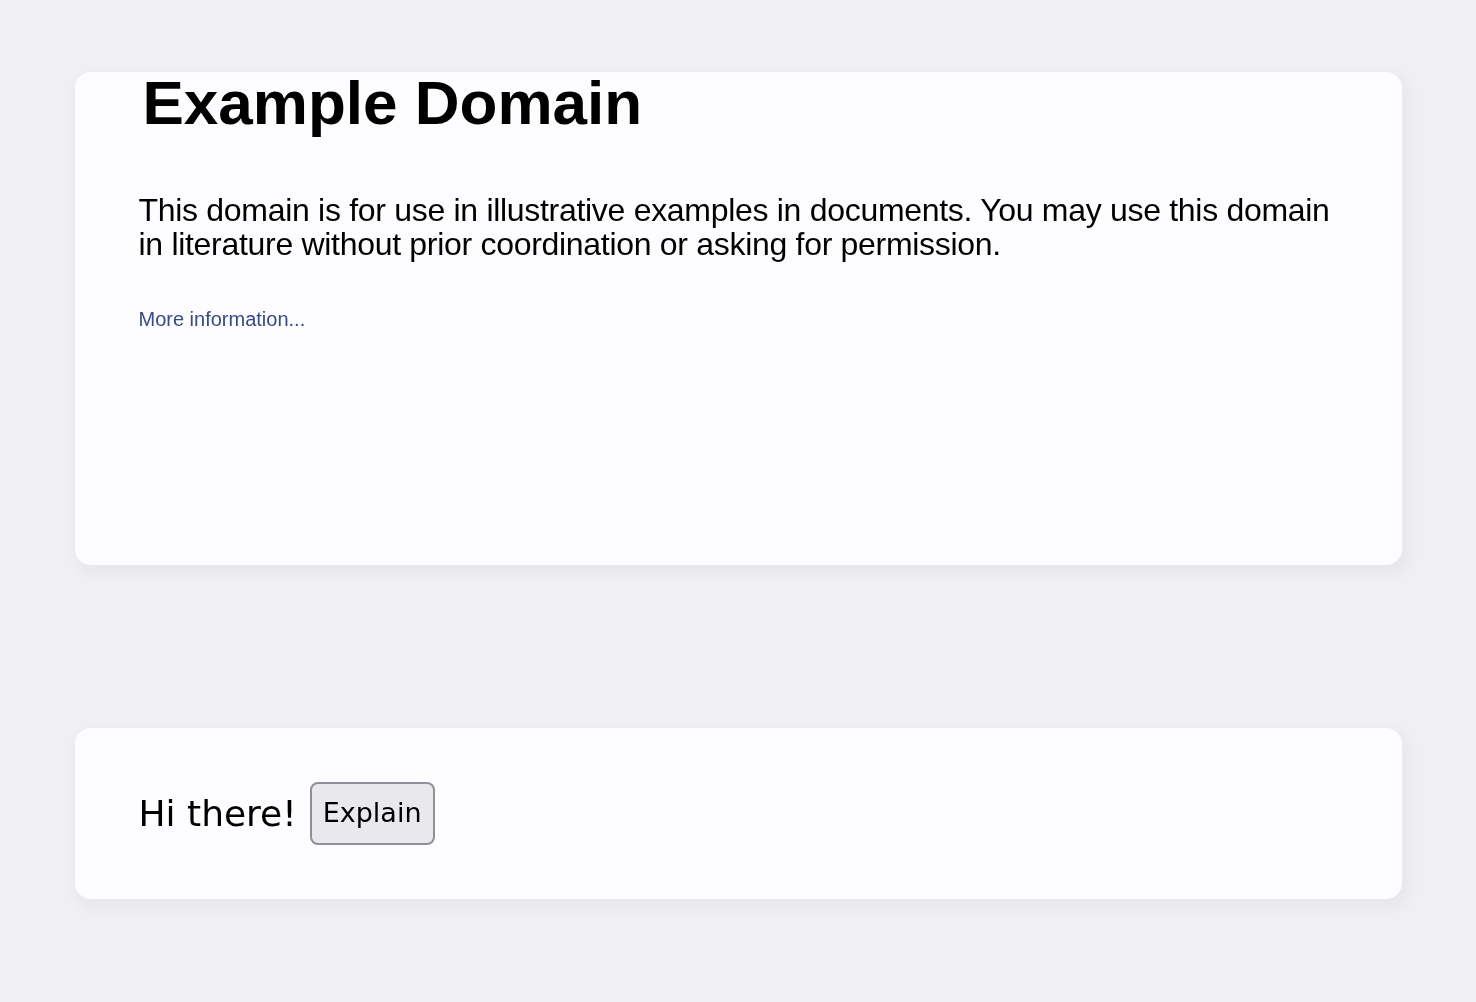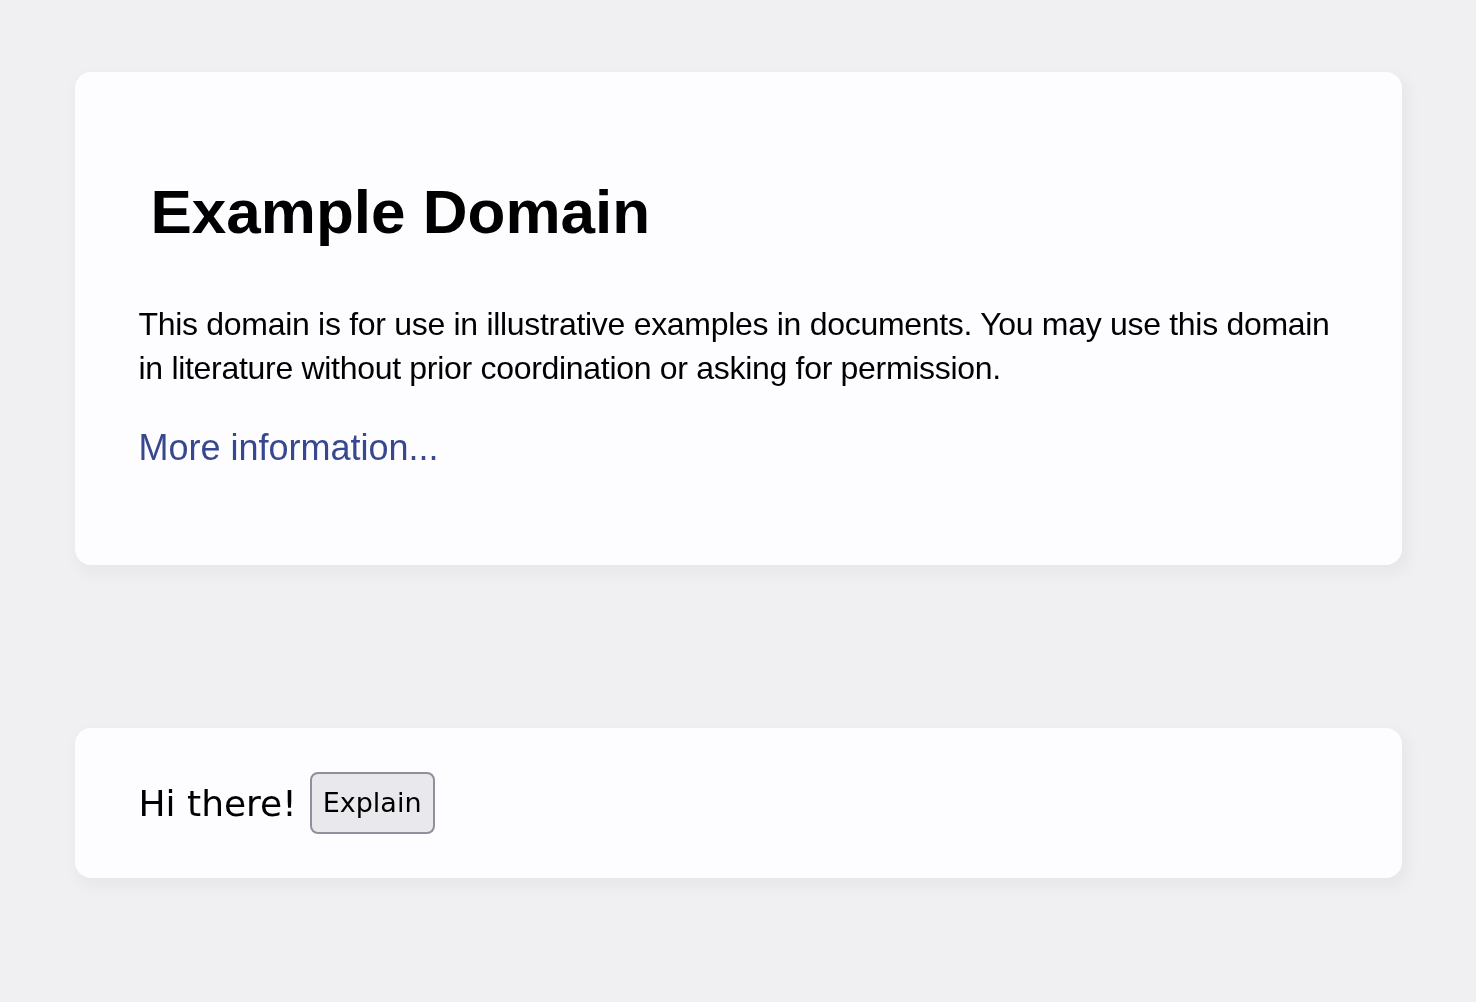--- a/index.html
+++ b/index.html
@@ -28,49 +28,48 @@
     background: var(--card_bg);
     border-radius: 16px;
     box-shadow: 4px 6px 14px 4px rgba(0, 0, 0, 0.035);
   }
   .main-card {
     margin-top: 72px;
     height: 493px;
     padding: 0 64px;
   }
   .main-card h1 {
-    margin: 12px;
-    padding-top: 109px;
+    margin: 4px;
     font-family: "Liberation Sans", sans-serif;
     font-weight: 700;
     font-size: 62px;
     line-height: 1;
     color: var(--text);
   }
   .main-card p.body-text {
     margin: 59px 0 0 0;
     font-size: 32px;
-    line-height: 44px;
+    line-height: 34px;
     letter-spacing: -0.3px;
     color: var(--text);
     max-width: 1199px;
   }
   .link-row {
     margin: 36px 0 0 0;
-    font-size: 36px;
+    font-size: 20px;
     line-height: 44px;
   }
   .link-row a {
     color: var(--link);
     text-decoration: none;
     cursor: pointer;
   }
   .widget-card {
     margin-top: 163px;
-    height: 150px;
+    height: 171px;
     padding: 0 64px;
     display: flex;
     align-items: center;
     gap: 13px;
     font-family: "DejaVu Sans", sans-serif;
     font-size: 36px;
     color: var(--text);
   }
   .widget-card button {
     font-family: "DejaVu Sans", sans-serif;

